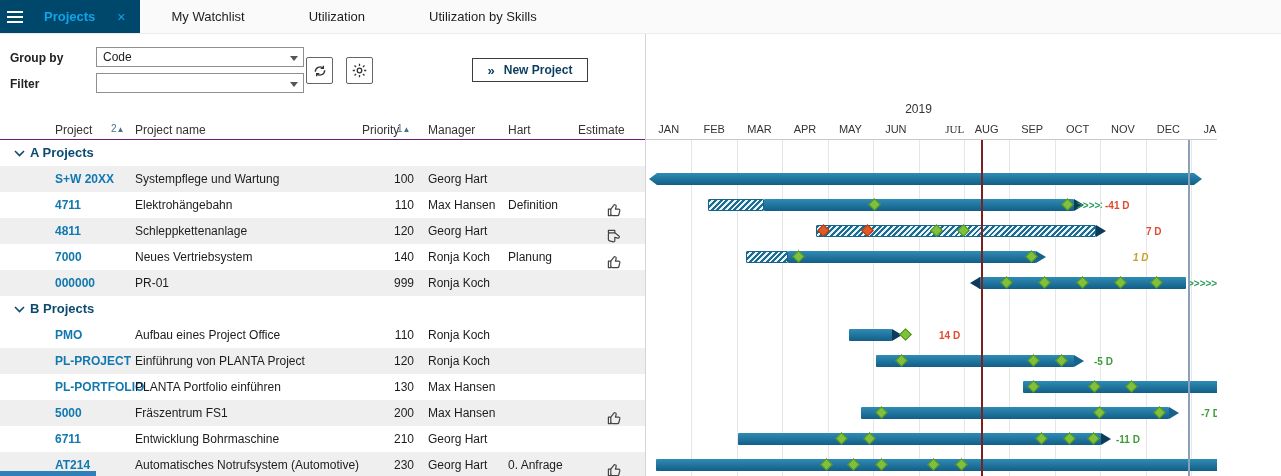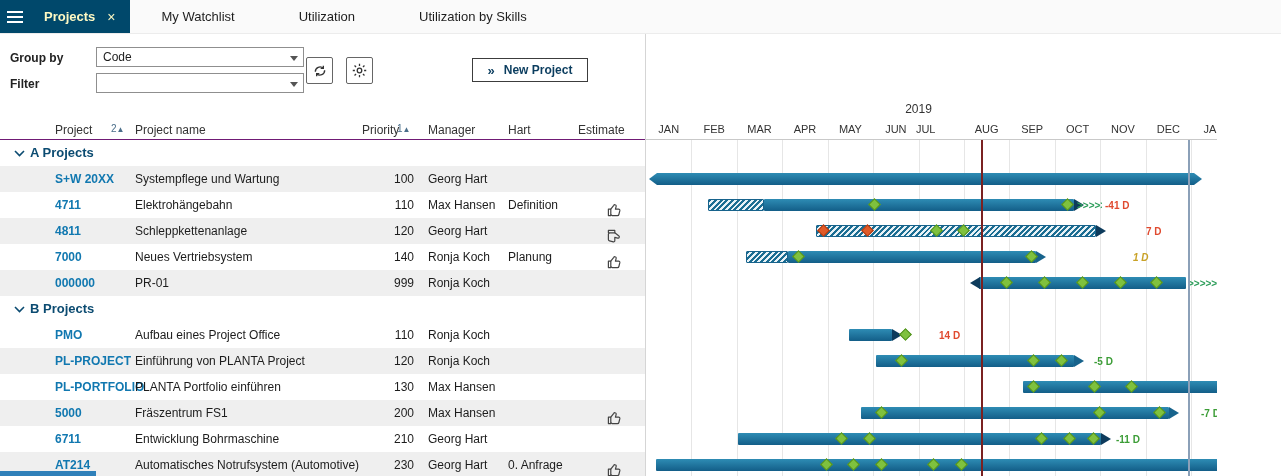--- a/index.html
+++ b/index.html
@@ -8,21 +8,21 @@
     position: relative;
     font-family: "Liberation Sans", "DejaVu Sans", sans-serif;
     background: #fff;
     overflow: hidden;
     color: #1c1c1c;
   }
   
   .tabbar { position:absolute; left:0; top:0; width:100%; height:34px; background:#fafafa; border-bottom:1px solid #ececec; display:flex; align-items:stretch; }
   .hamburger { width:30px; background:#00486B; display:flex; flex-direction:column; justify-content:center; gap:3px; padding:0 7px; cursor:pointer; }
   .hamburger i { display:block; height:2px; background:#fff; }
-  .tab-active { background:#00486B; color:#fef9c3; display:flex; align-items:center; gap:12px; padding:10px 14px; font-size:13px; font-weight:700; }
+  .tab-active { background:#00486B; color:#0ea5e9; display:flex; align-items:center; gap:22px; padding:10px 14px; font-size:13px; font-weight:700; }
   .tab-close { font-size:14px; font-weight:400; cursor:pointer; line-height:1; }
   .tab { display:flex; align-items:center; padding:0 32px; font-size:13px; color:#1d1d1d; cursor:pointer; }
   
   .tb-label { position:absolute; left:10px; font-size:12px; font-weight:700; color:#222; }
   .select { position:absolute; left:96px; width:208px; height:20px; border:1px solid #8f8f8f; background:#fff; font-size:12px; display:flex; align-items:center; padding:0 18px 0 6px; }
   .select .car { position:absolute; right:5px; top:8px; width:0; height:0; border-left:4px solid transparent; border-right:4px solid transparent; border-top:5px solid #555; }
   .iconbtn { position:absolute; top:57px; width:27px; height:27px; border:1px solid #666; border-radius:2px; background:#fff; display:flex; align-items:center; justify-content:center; cursor:pointer; }
   .newproj { position:absolute; left:472px; top:58px; width:116px; height:24px; border:1px solid #3c3c3c; background:#fff; display:flex; align-items:center; justify-content:center; gap:9px; font-size:12px; font-weight:700; color:#0b3d5f; cursor:pointer; }
   .newproj .chev { font-size:13px; color:#0b3d5f; }
   
@@ -271,21 +271,21 @@
 
 <div id="gantt">
   <div class="gyear">2019</div>
   <div id="gmonths">
       <span style="left: 0px; width: 45.43px;">JAN</span>
       <span style="left: 45.43px; width: 45.43px;">FEB</span>
       <span style="left: 90.86px; width: 45.43px;">MAR</span>
       <span style="left: 136.29px; width: 45.43px;">APR</span>
       <span style="left: 181.72px; width: 45.43px;">MAY</span>
       <span style="left: 227.15px; width: 45.43px;">JUN</span>
-      <span style="left: 257px; width: 45.43px;">JUL</span>
+      <span style="left: 286px; width: 45.43px; font-family: Liberation Serif, serif;">JUL</span>
       <span style="left: 318.01px; width: 45.43px;">AUG</span>
       <span style="left: 363.44px; width: 45.43px;">SEP</span>
       <span style="left: 408.87px; width: 45.43px;">OCT</span>
       <span style="left: 454.3px; width: 45.43px;">NOV</span>
       <span style="left: 499.73px; width: 45.43px;">DEC</span>
       <span style="left: 545.16px; width: 45.43px;">JAN</span>
       <span style="left: 590.59px; width: 45.43px;">FEB</span>
     </div>
   <div id="ggrid">
       <div class="gridline" style="left: 45.43px;"></div>

